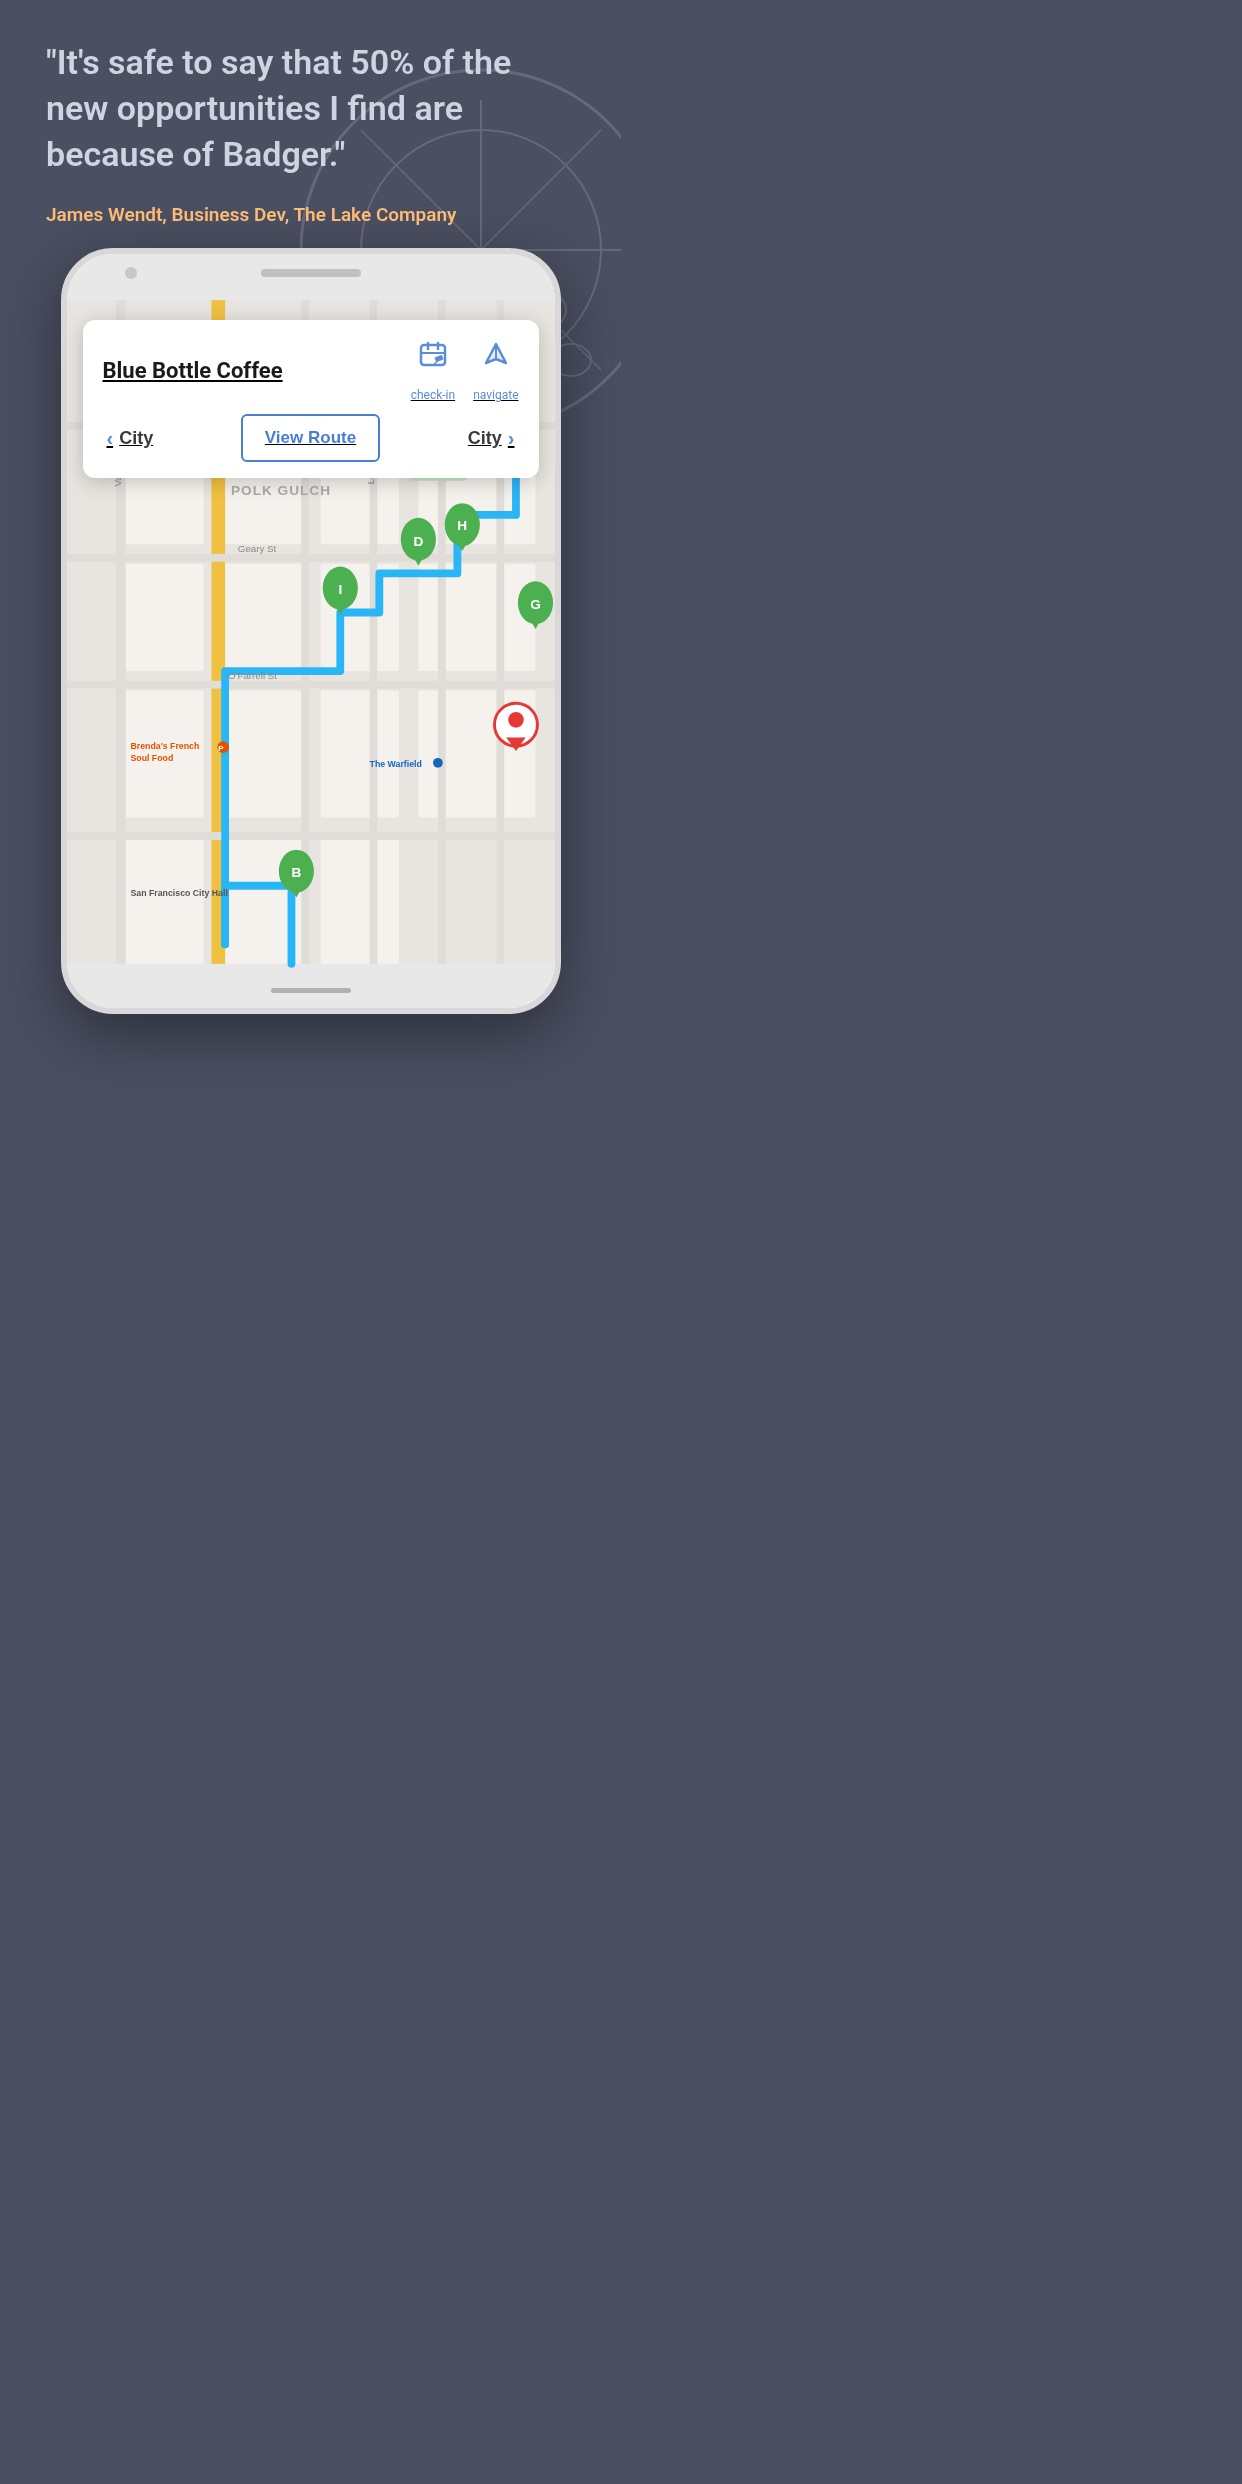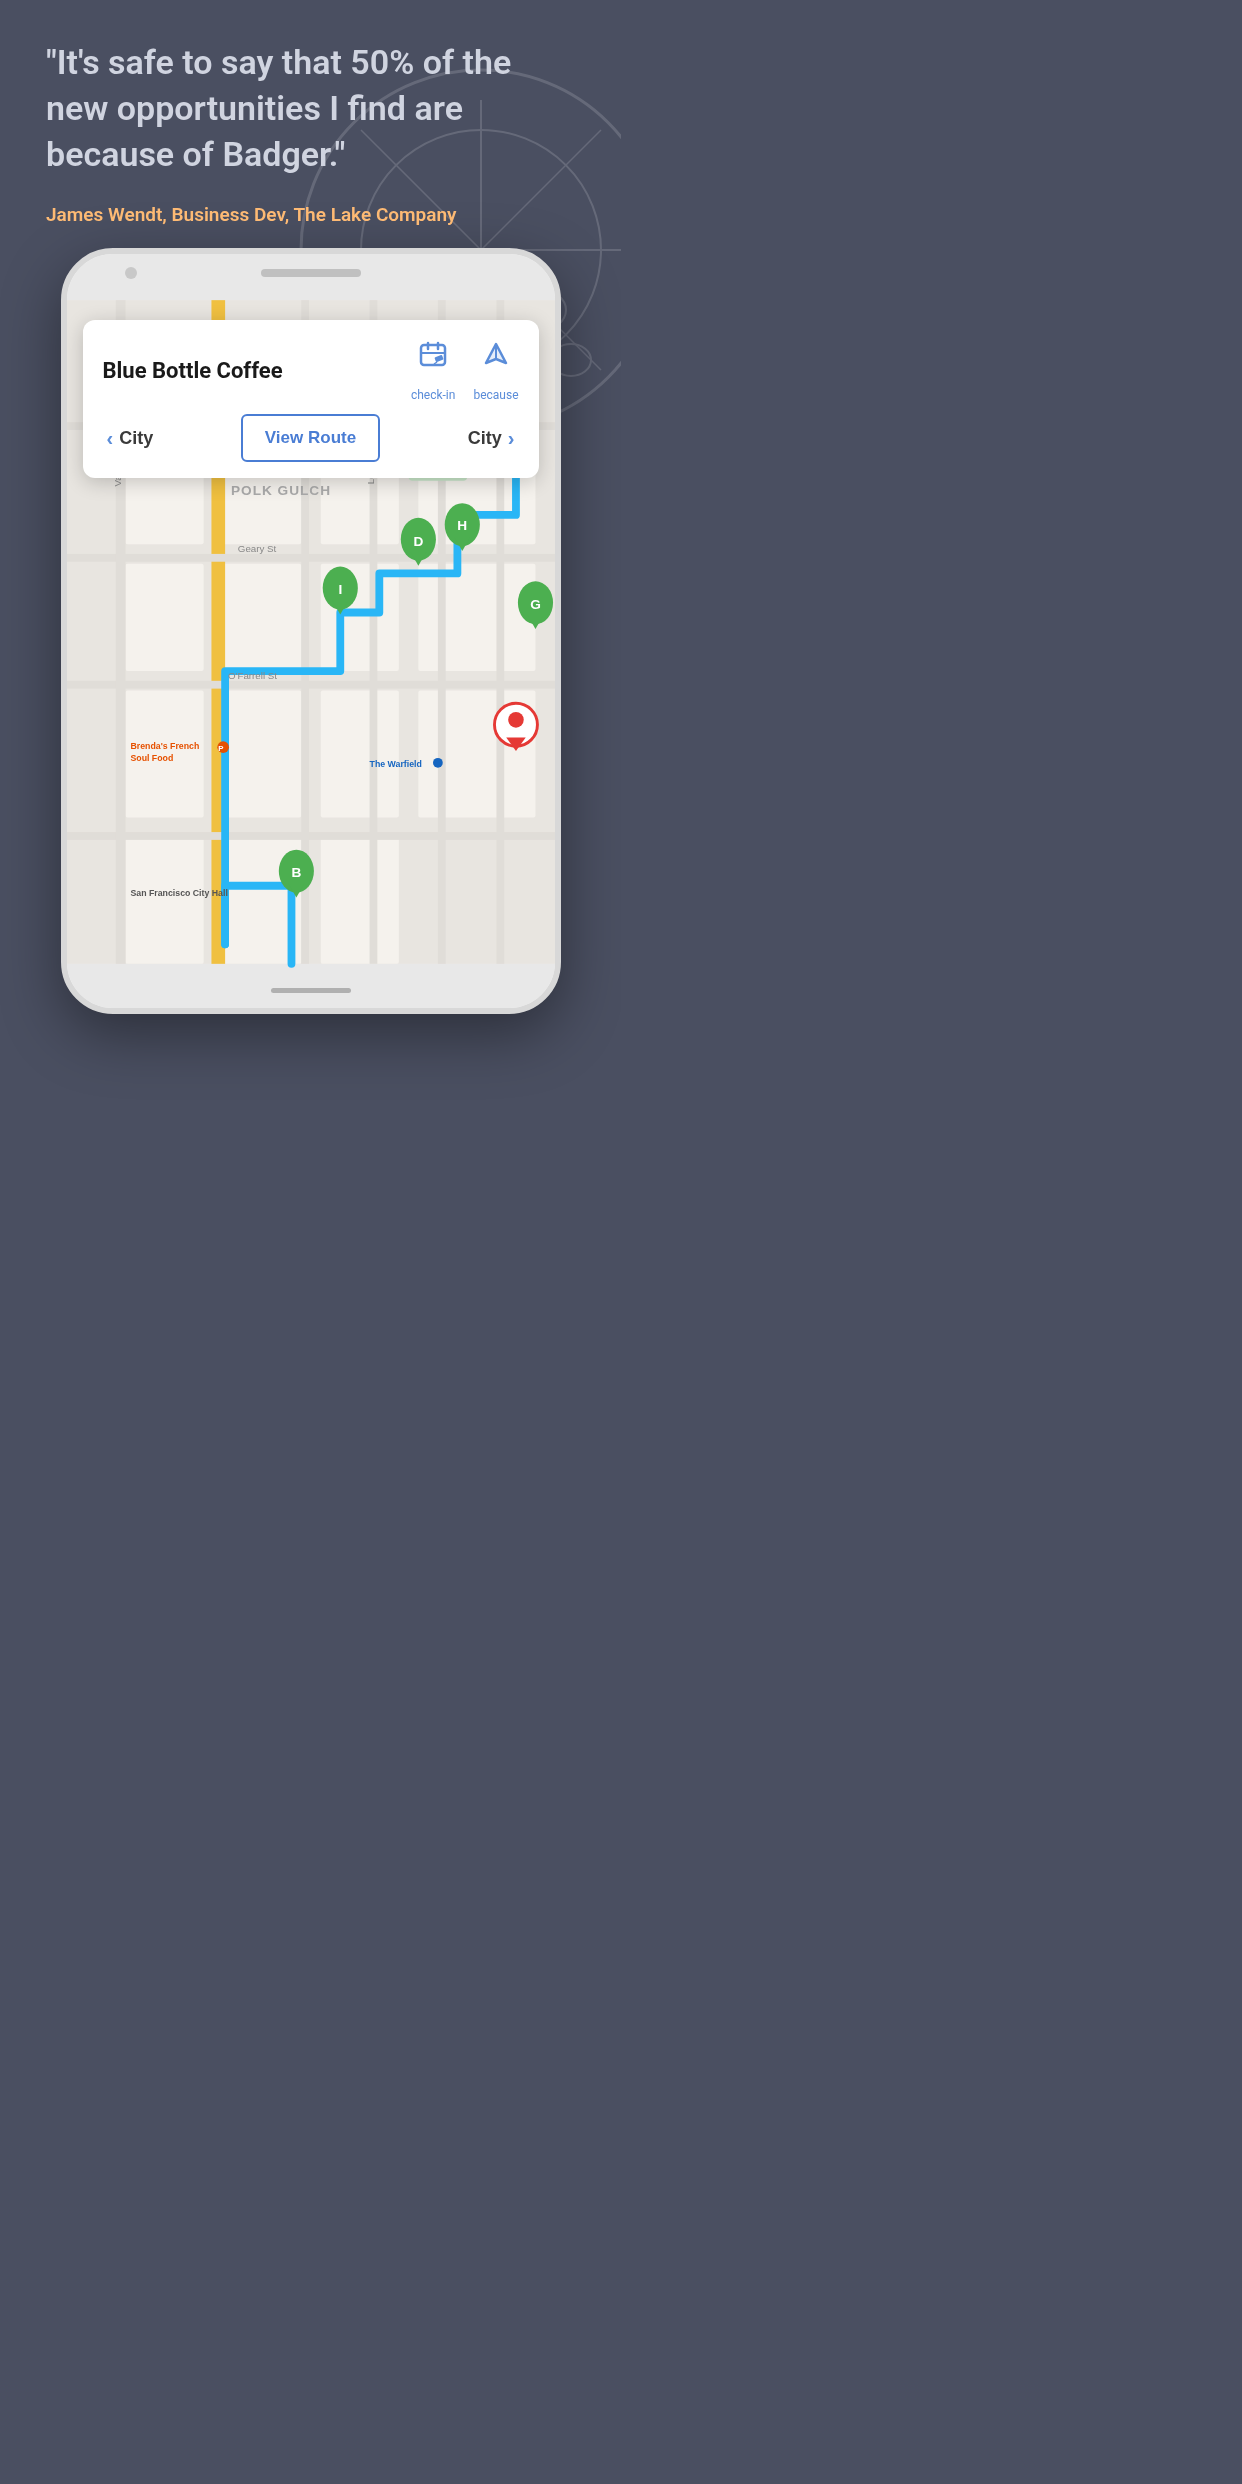--- a/index.html
+++ b/index.html
@@ -122,20 +122,21 @@
     .popup-card {
       position: absolute;
       top: 28px;
       left: 16px;
       right: 16px;
       background: white;
       border-radius: 12px;
       padding: 18px 20px 16px 20px;
       box-shadow: 0 4px 20px rgba(0,0,0,0.2);
       z-index: 10;
+      text-decoration: underline;
     }
 
     .popup-header {
       display: flex;
       align-items: center;
       justify-content: space-between;
       margin-bottom: 12px;
     }
 
     .popup-title {
@@ -370,21 +371,21 @@
               <span class="popup-action-label">check-in</span>
             </div>
             <div class="popup-action">
               <div class="popup-action-icon">
                 <svg width="28" height="28" viewBox="0 0 28 28" xmlns="http://www.w3.org/2000/svg">
                   <polygon points="14,3 24,22 14,18 4,22" fill="none" stroke="#5b8dd9" stroke-width="2.5" stroke-linejoin="round"></polygon>
                   <polygon points="14,3 24,22 14,18 4,22" fill="#5b8dd9" opacity="0.15"></polygon>
                   <line x1="14" y1="3" x2="14" y2="18" stroke="#5b8dd9" stroke-width="2"></line>
                 </svg>
               </div>
-              <span class="popup-action-label">because</span>
+              <span class="popup-action-label">navigate</span>
             </div>
           </div>
         </div>
         <div class="popup-nav-row">
           <button class="nav-prev">
             <span class="chevron">‹</span>
             <span>City</span>
           </button>
           <button class="view-route-btn">View Route</button>
           <button class="nav-next">

